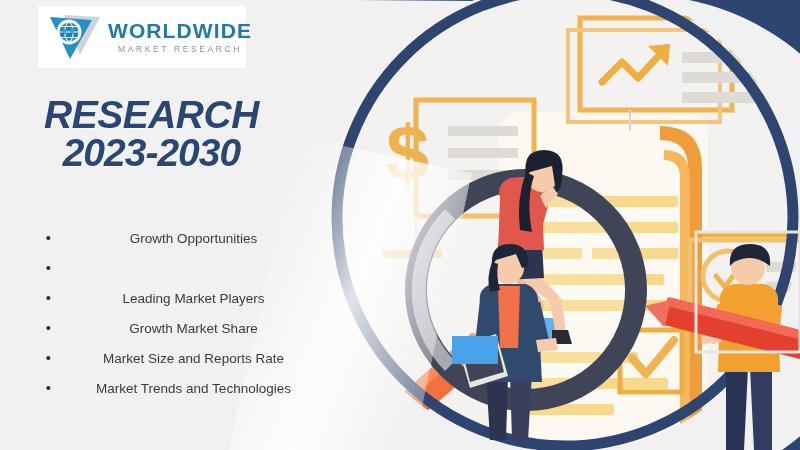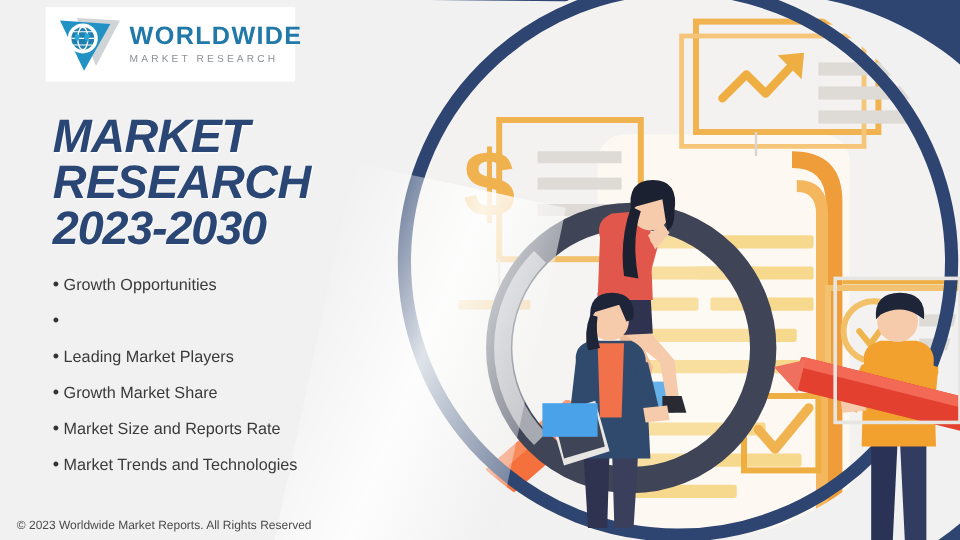--- a/index.html
+++ b/index.html
@@ -26,20 +26,21 @@
     overflow:hidden;
   }
   .art svg { display:block; }
 
   
   .left {
     position:absolute;
     left:0; top:0;
     width:340px; height:378px;
     z-index:5;
+    text-align:center;
   }
 
   .logo-box {
     position:absolute;
     left:38px; top:6px;
     width:208px; height:62px;
     background:#ffffff;
     display:flex;
     align-items:center;
     padding-left:8px;
@@ -330,21 +331,20 @@
         <path d="M 17 17 L 21 19 L 19 23 L 16 22 Z" fill="#2aa7d8"></path>
         <path d="M 25 16 L 29 18 L 27 24 L 24 21 Z" fill="#2aa7d8"></path>
       </svg>
       <div class="logo-text">
         <div class="logo-title">WORLDWIDE</div>
         <div class="logo-sub">MARKET RESEARCH</div>
       </div>
     </div>
 
     <div class="headline">
-      <div>MARKET</div>
       <div>RESEARCH</div>
       <div class="hl3">2023-2030</div>
     </div>
 
     <div class="bullets">
       <div class="bullet">
         <span class="dot">•</span>
         <span class="btxt">Growth Opportunities</span>
       </div>
       <div class="bullet">
@@ -361,16 +361,15 @@
       <div class="bullet">
         <span class="dot">•</span>
         <span class="btxt">Market Size and Reports Rate</span>
       </div>
       <div class="bullet">
         <span class="dot">•</span>
         <span class="btxt">Market Trends and Technologies</span>
       </div>
     </div>
 
-    <div class="footer">© 2023 Worldwide Market Reports. All Rights Reserved</div>
 
   </div>
 </div>
 
 </body></html>

